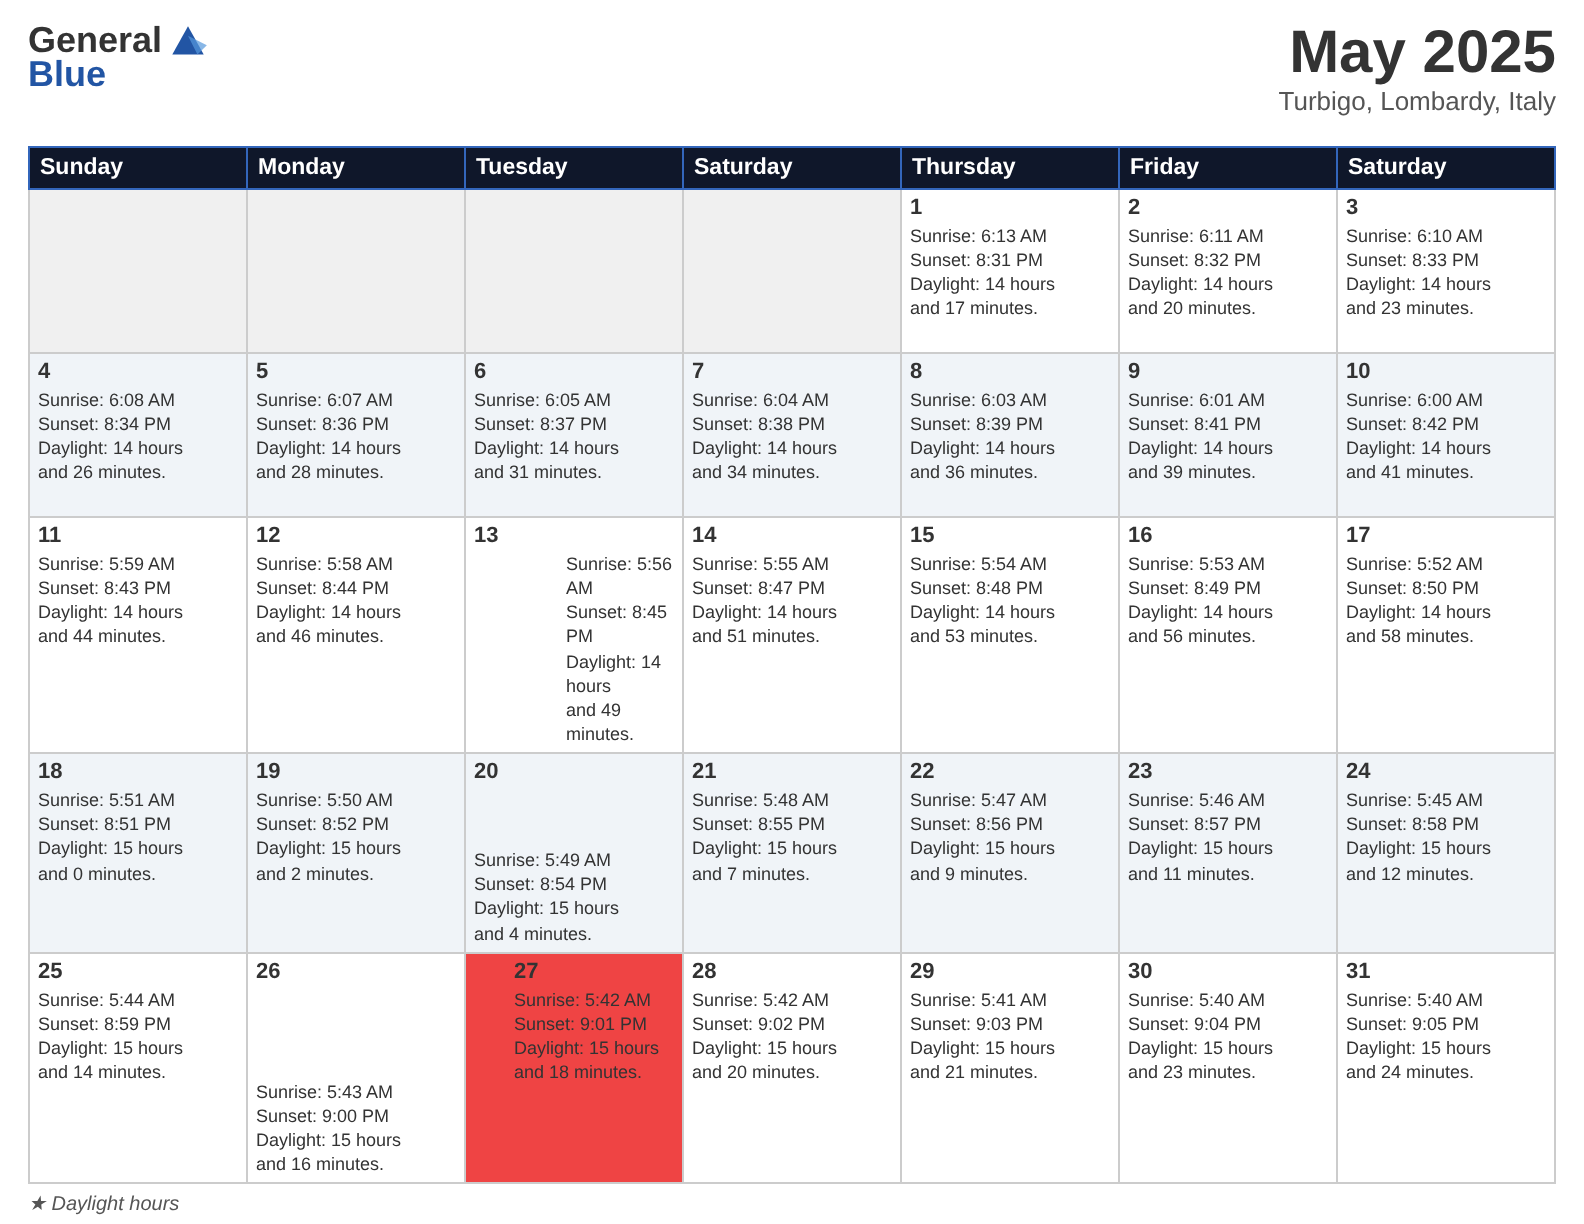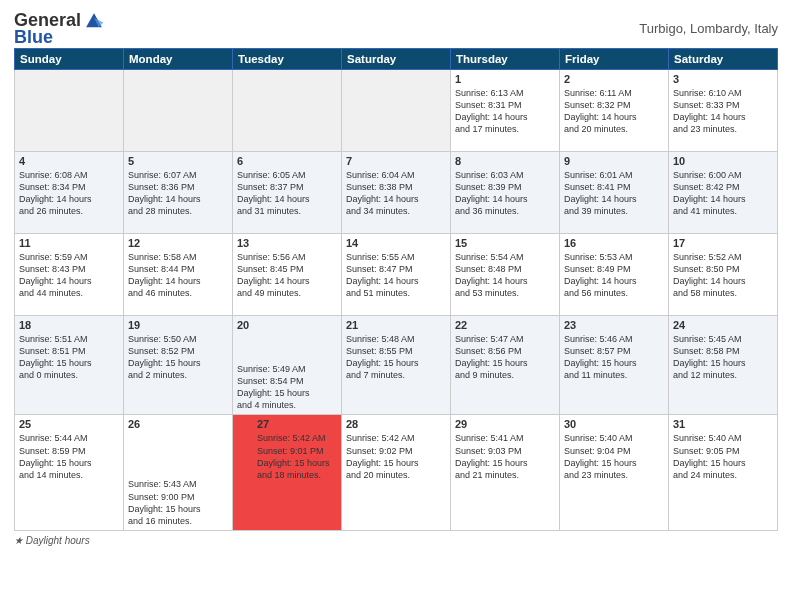--- a/index.html
+++ b/index.html
@@ -12,22 +12,22 @@
     }
     .page {
       width: 792px;
       height: 612px;
       padding: 10px 14px 8px 14px;
       background: #fff;
     }
     .header {
       display: flex;
       justify-content: space-between;
-      align-items: center;
-      margin-bottom: 0;
+      align-items: flex-start;
+      margin-bottom: 15px;
     }
     .logo {
       display: flex;
       align-items: center;
       gap: 0;
     }
     .logo-text {
       font-size: 18px;
       font-weight: bold;
       line-height: 1.1;
@@ -51,21 +51,21 @@
     .location {
       font-size: 13px;
       color: #555;
     }
     .calendar {
       width: 100%;
       border-collapse: collapse;
       table-layout: fixed;
     }
     .calendar th {
-      background: #0c4a6e;
+      background: #0f172a;
       color: #fff;
       font-size: 11.5px;
       font-weight: bold;
       padding: 4px 5px;
       border: 1px solid #3366bb;
       text-align: left;
     }
     .calendar td {
       vertical-align: top;
       border: 1px solid #ccc;
@@ -112,20 +112,21 @@
           <span class="logo-text logo-general">General</span>
           <svg class="logo-icon" viewBox="0 0 28 28" xmlns="http://www.w3.org/2000/svg">
             <polygon points="4,22 14,4 24,22" fill="#2255a4"></polygon>
             <polygon points="14,10 20,22 26,16" fill="#5599dd" opacity="0.7"></polygon>
           </svg>
         </div>
         <span class="logo-text logo-blue" style="margin-top:-4px;">Blue</span>
       </div>
     </div>
     <div class="title-block">
+      <div class="month-title">May 2025</div>
       <div class="location">Turbigo, Lombardy, Italy</div>
     </div>
   </div>
 
   <table class="calendar">
     <thead>
       <tr>
       <th>Sunday</th>
           <th>Monday</th>
           <th>Tuesday</th>
@@ -224,21 +225,21 @@
           </td>
           <td style="background: rgb(255, 255, 255);">
             <span class="day-number">12</span>
             <div class="day-info" style="white-space: pre-line;">Sunrise: 5:58 AM
 Sunset: 8:44 PM
 Daylight: 14 hours
 and 46 minutes.</div>
           </td>
           <td style="background: rgb(255, 255, 255);">
             <span class="day-number">13</span>
-            <div class="day-info" style="white-space: pre-line;">Sunrise: 5:56 AM
+            <div class="day-info" style="white-space: pre-line; margin-left: 46px;">Sunrise: 5:56 AM
 Sunset: 8:45 PM
 Daylight: 14 hours
 and 49 minutes.</div>
           </td>
           <td style="background: rgb(255, 255, 255);">
             <span class="day-number">14</span>
             <div class="day-info" style="white-space: pre-line;">Sunrise: 5:55 AM
 Sunset: 8:47 PM
 Daylight: 14 hours
 and 51 minutes.</div>

